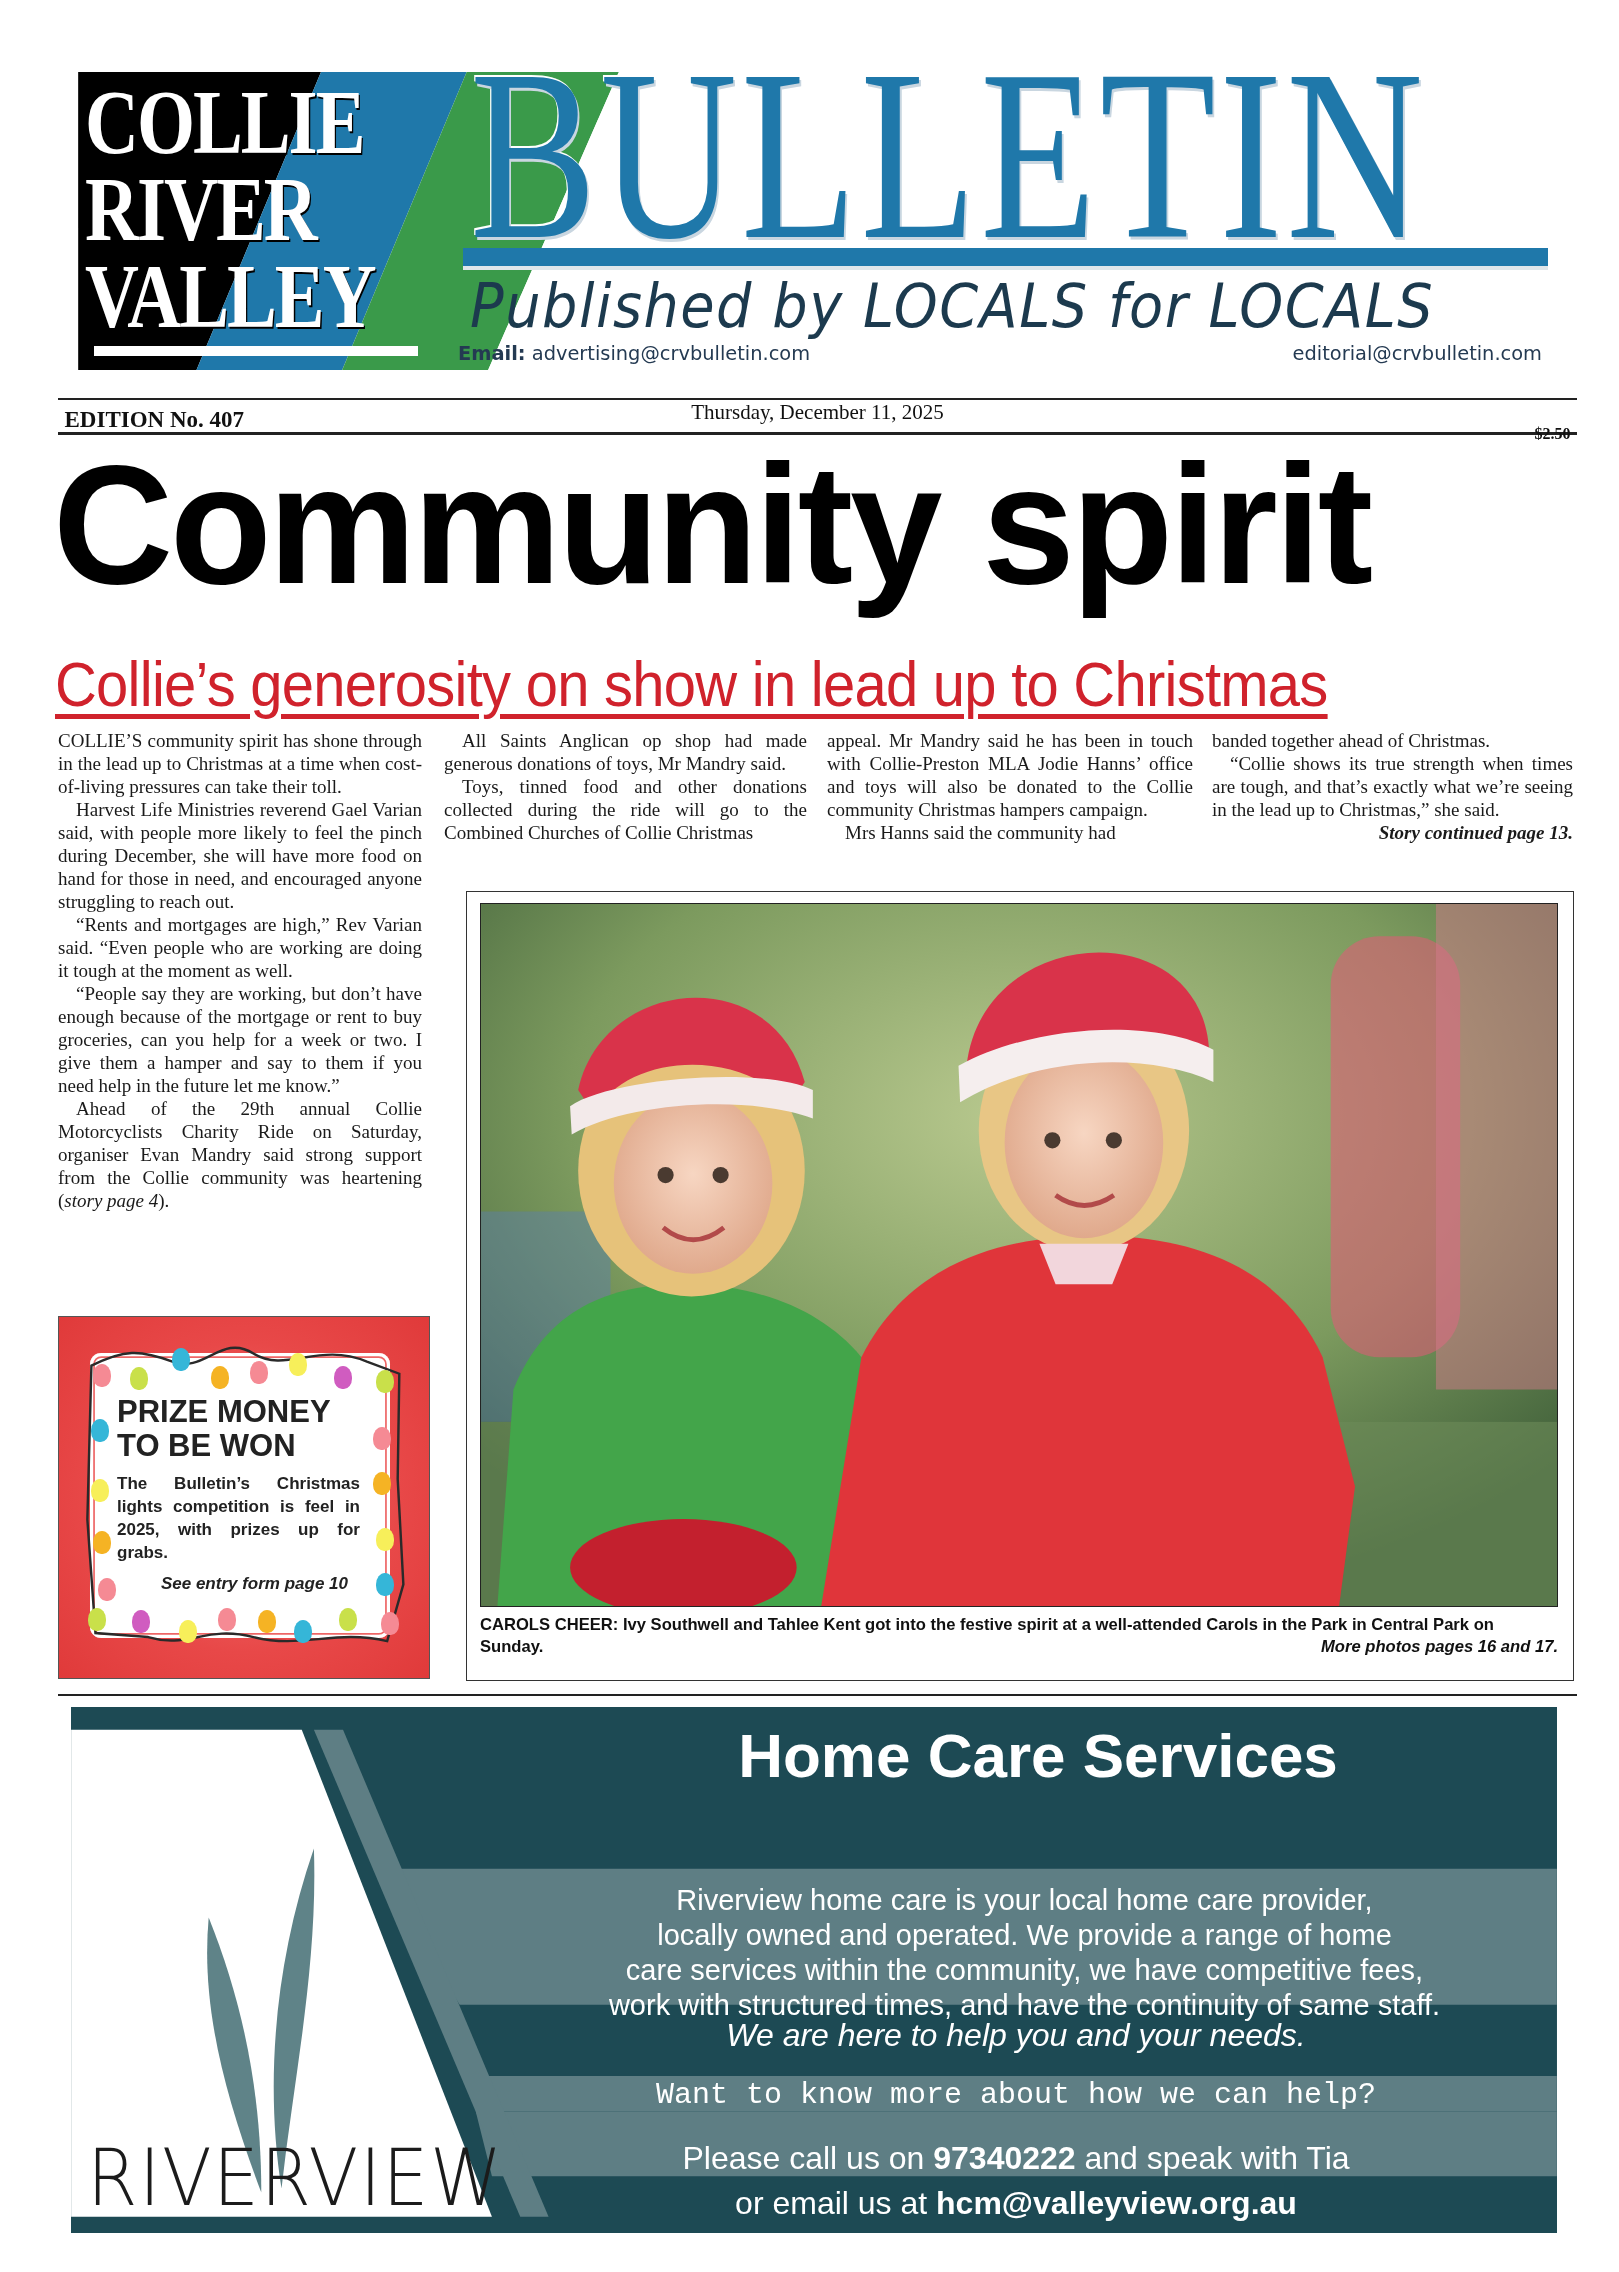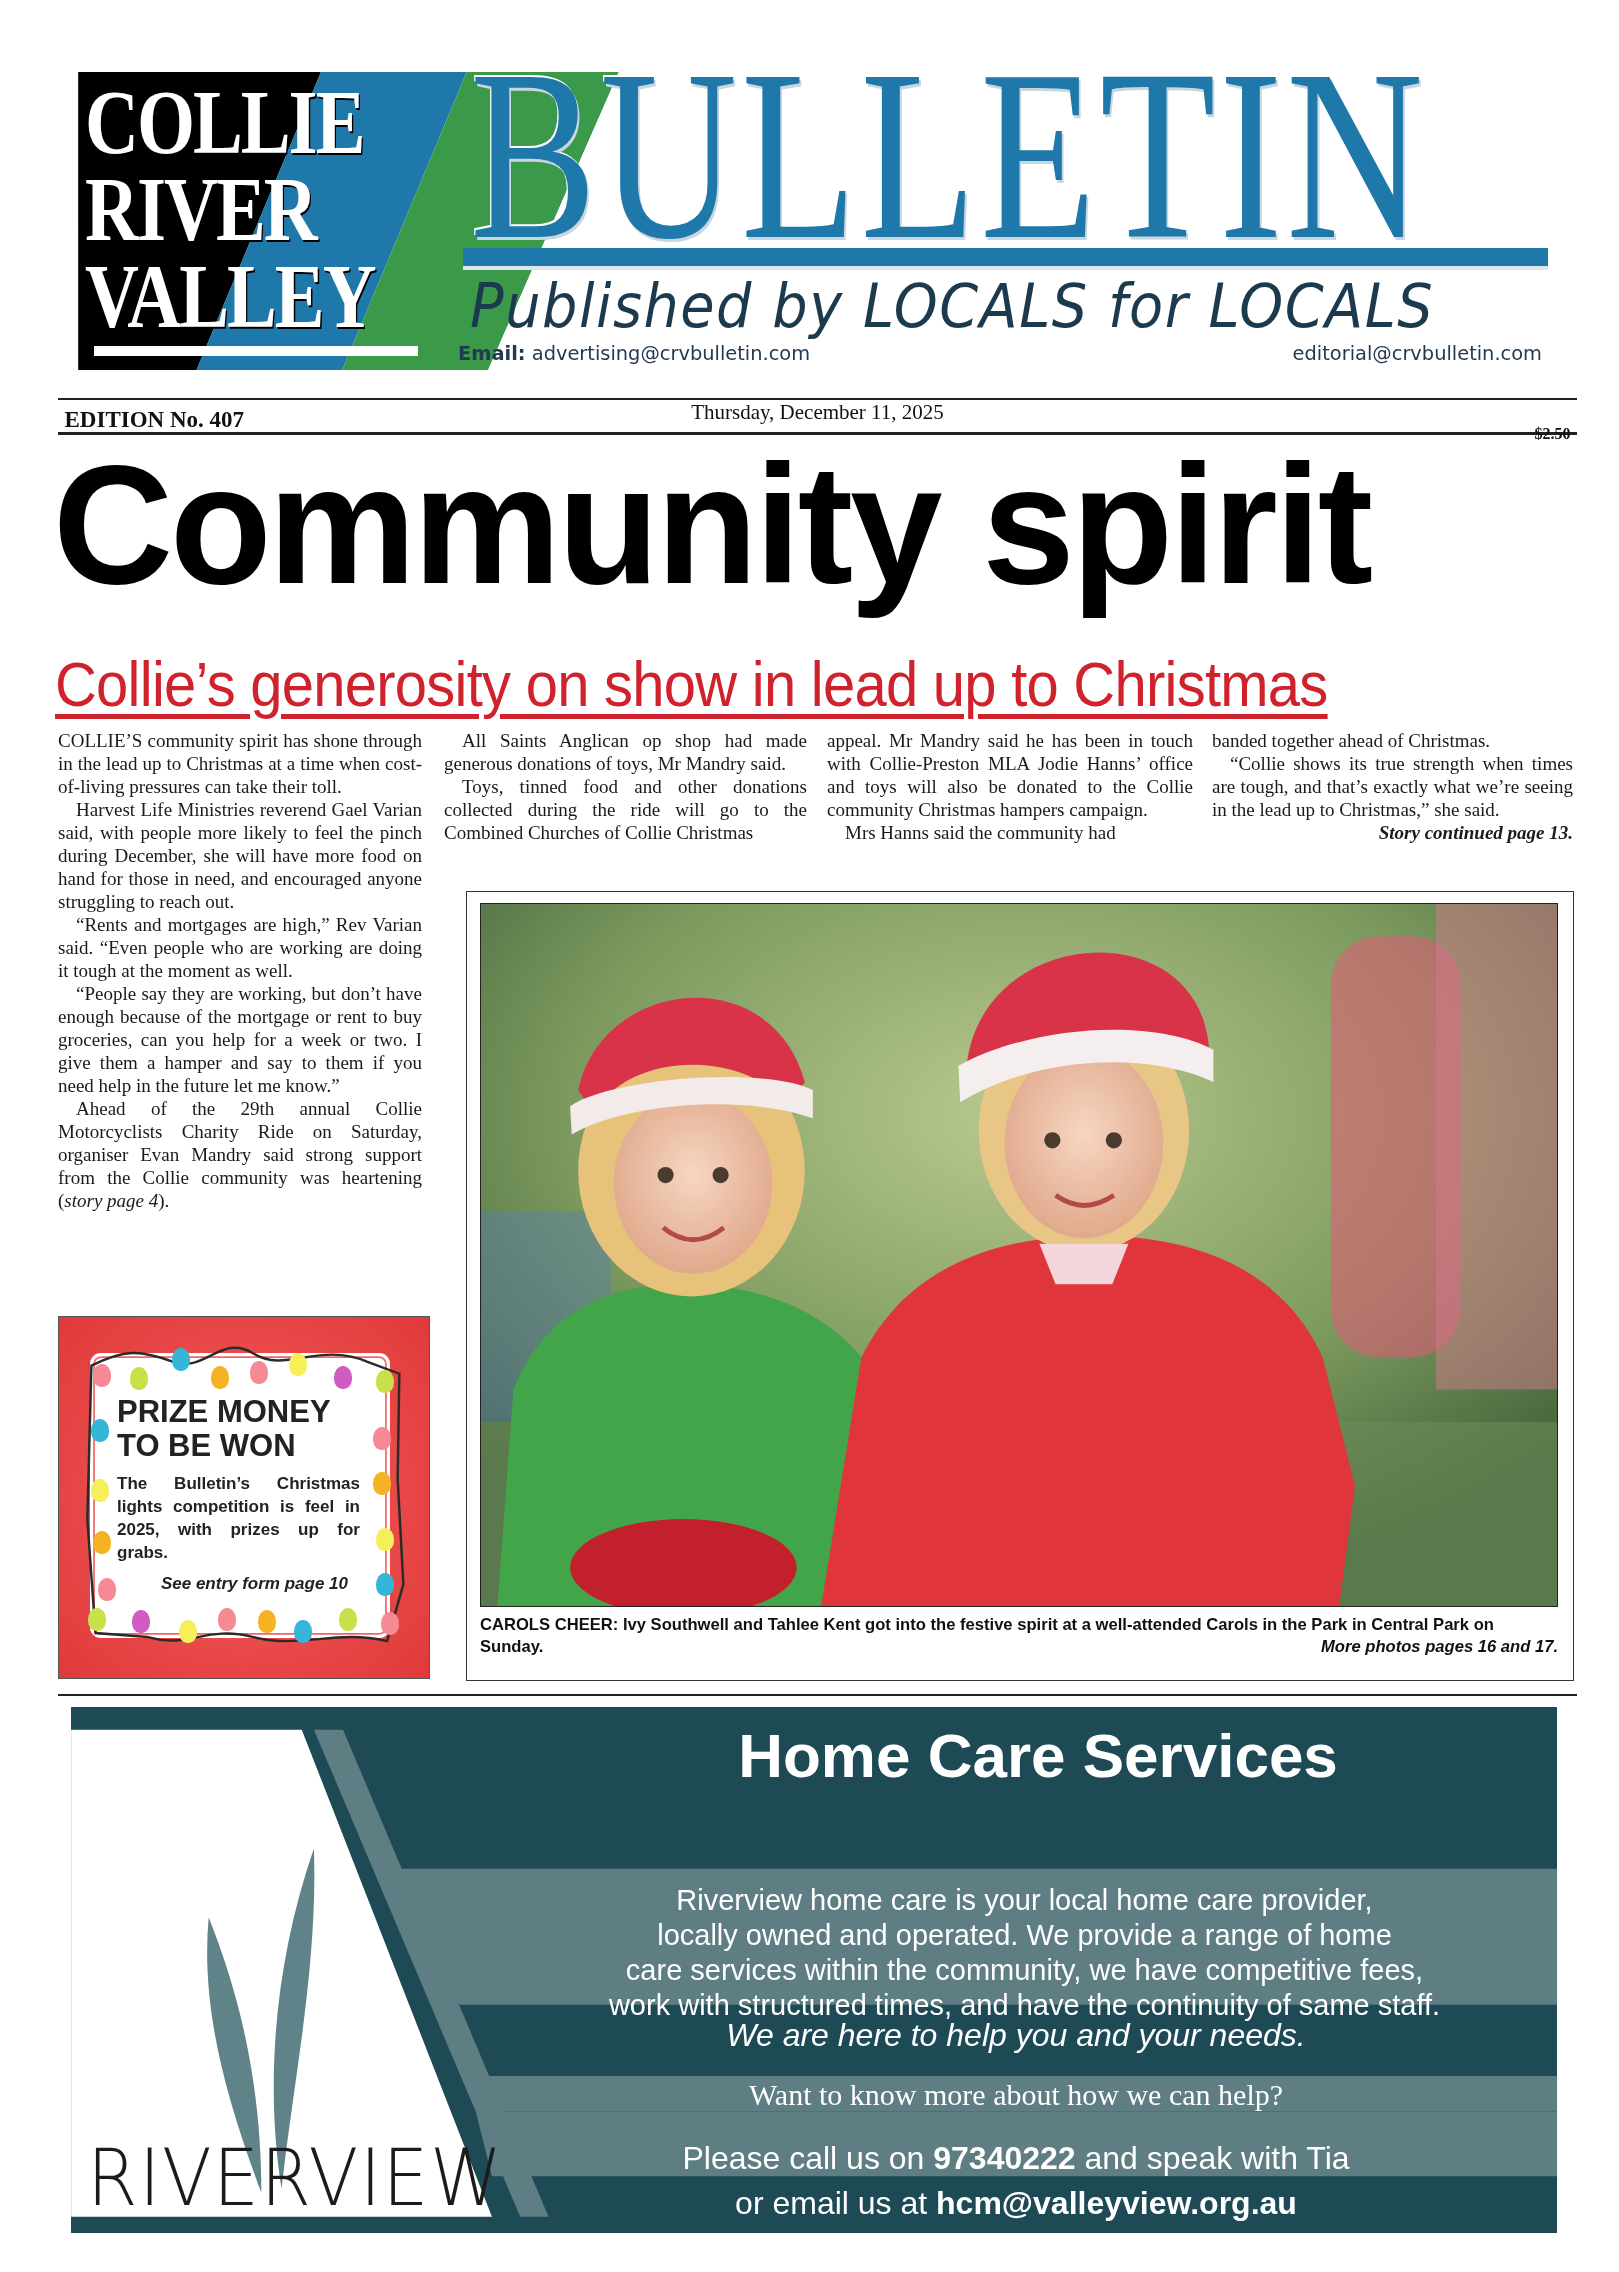--- a/index.html
+++ b/index.html
@@ -77,21 +77,21 @@
 
   .divider { position: absolute; left: 58px; top: 1694px; width: 1519px; height: 2.4px; background: #222; }
 
   
   .ad { position: absolute; left: 71px; top: 1707px; width: 1486px; height: 526px; background: #1d4a54; overflow: hidden; }
   .ad-title { position: absolute; left: 453px; top: 0; width: 1028px; text-align: center; font-family: "Liberation Sans", sans-serif;
     font-weight: bold; font-size: 62px; line-height: 97px; color: #fff; }
   .ad-band { position: absolute; left: 0; right: 0; }
   .ad-body { font-family: "Liberation Sans", sans-serif; font-size: 29px; line-height: 35px; color: #fff; text-align: center; }
   .ad-tagline { font-family: "Liberation Sans", sans-serif; font-style: italic; font-size: 32px; color: #fff; text-align: center; }
-  .ad-question { font-family: Liberation Serif, serif; font-size: 30px; color: #fff; text-align: center; }
+  .ad-question { font-family: Liberation Mono, monospace; font-size: 30px; color: #fff; text-align: center; }
   .ad-contact { font-family: "Liberation Sans", sans-serif; font-size: 32px; line-height: 45px; color: #fff; text-align: center; }
   .ad-contact b { font-weight: bold; }
   .riverview-word { position: absolute; left: 16px; top: 425px; font-family: "DejaVu Sans", sans-serif; font-size: 79px;
     font-weight: 200; color: #1b1b1b; letter-spacing: 1.6px; transform: scaleX(0.92); transform-origin: left;
     -webkit-text-stroke: 0px; }
 </style>
 </head>
 <body>
 
 <div class="logo-block">

